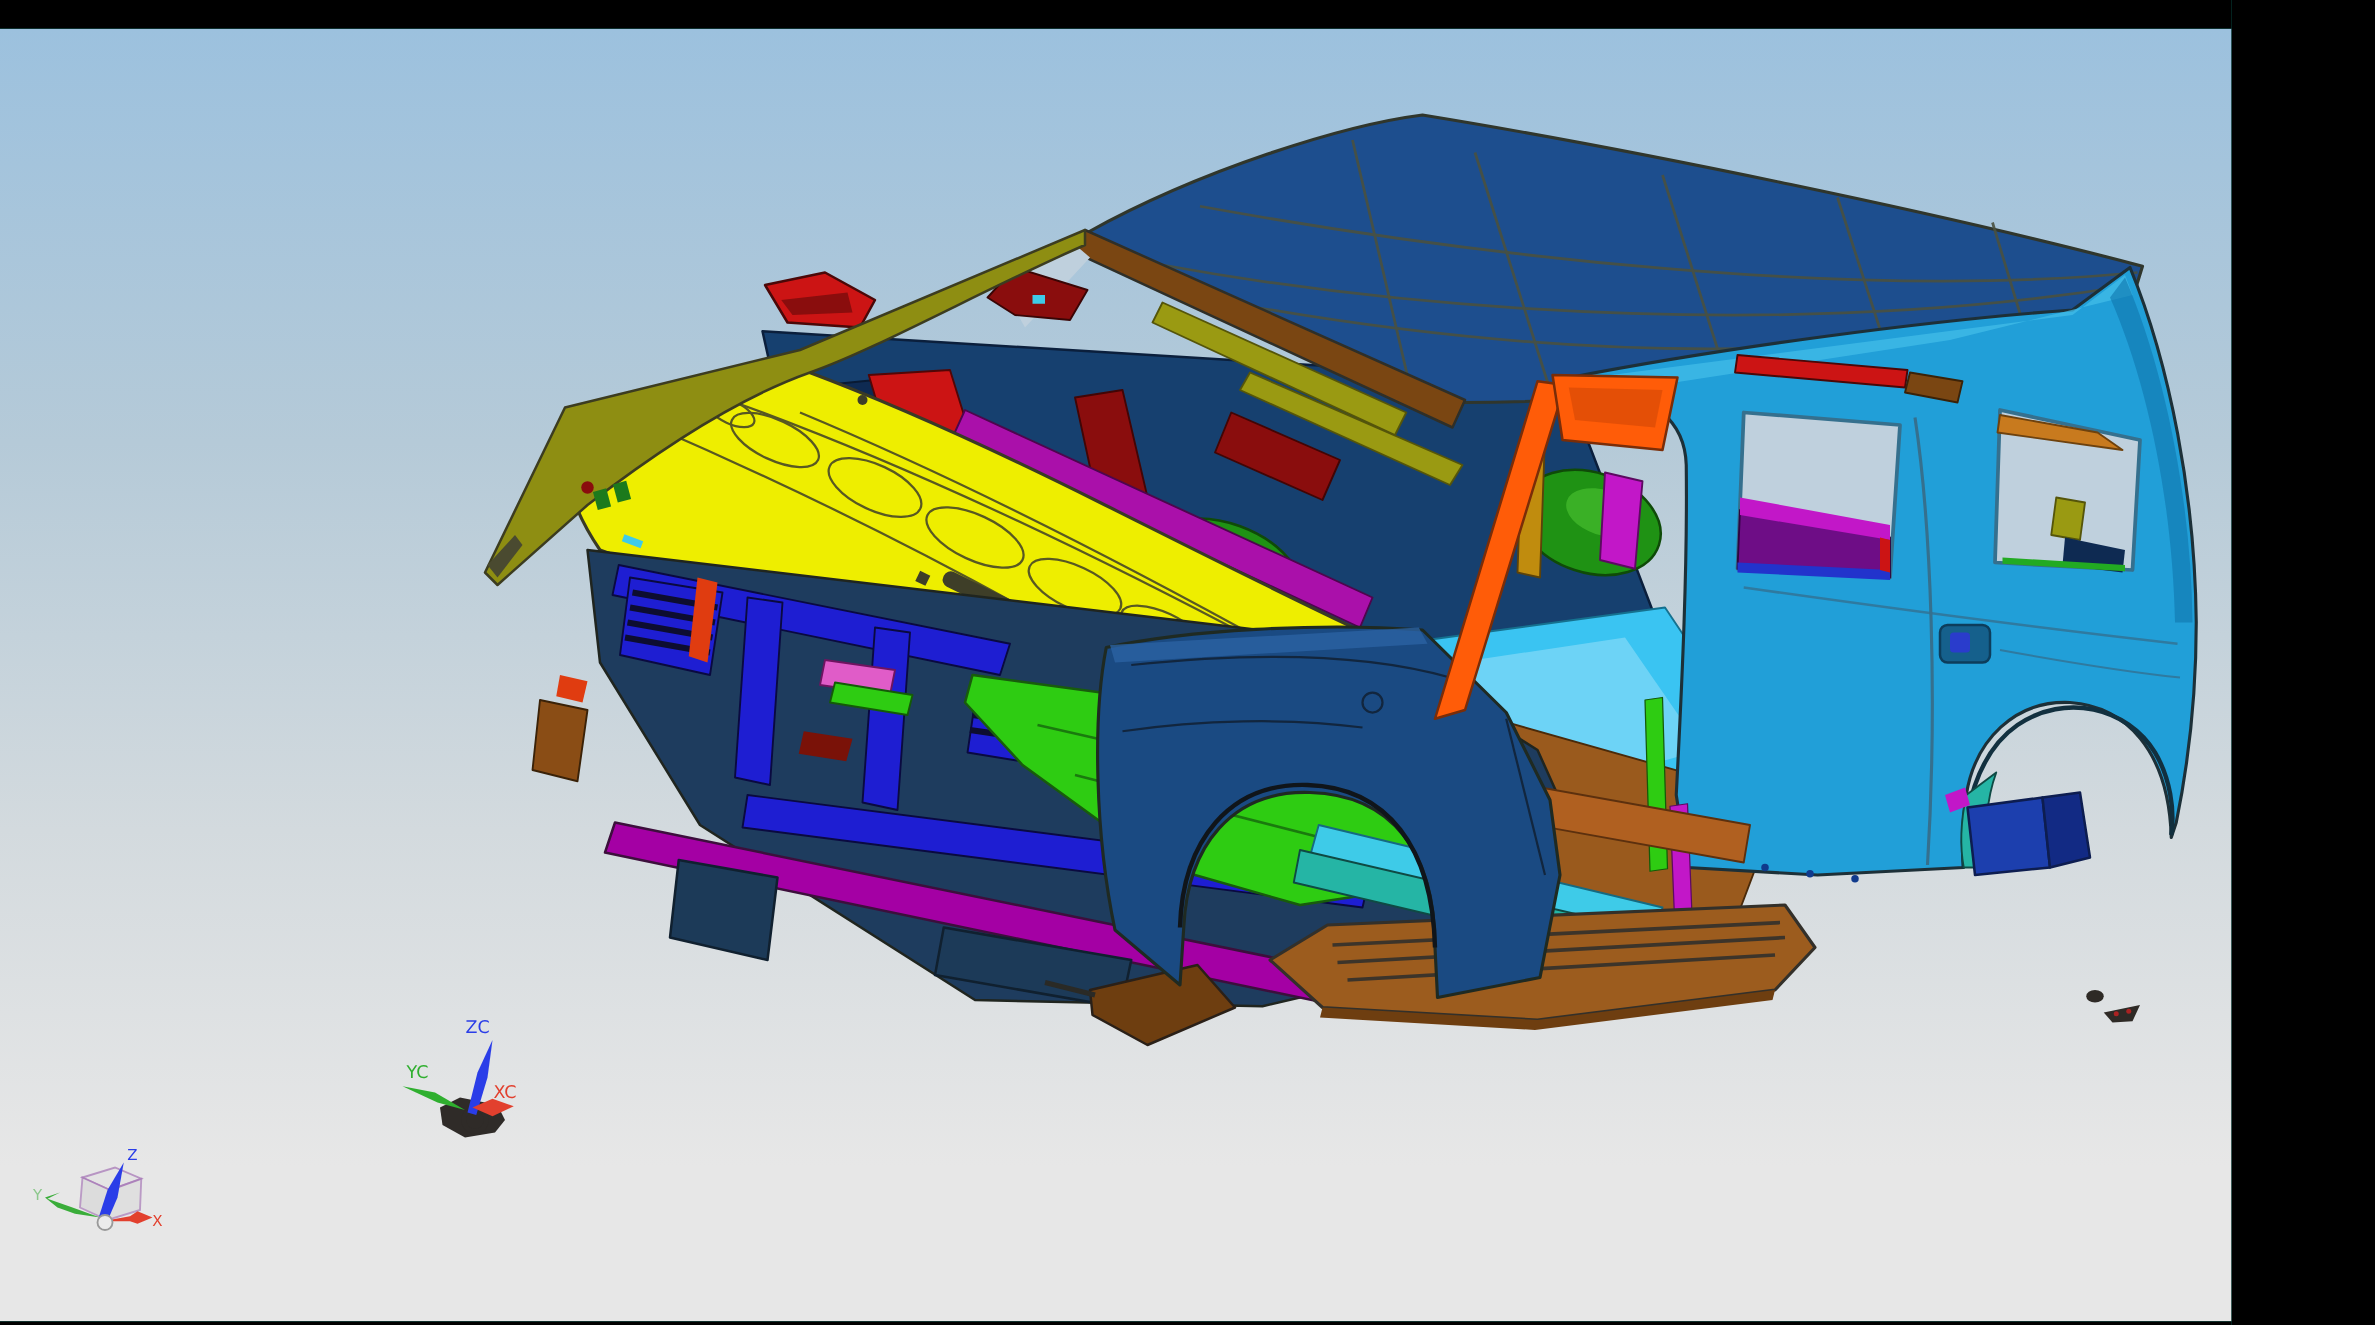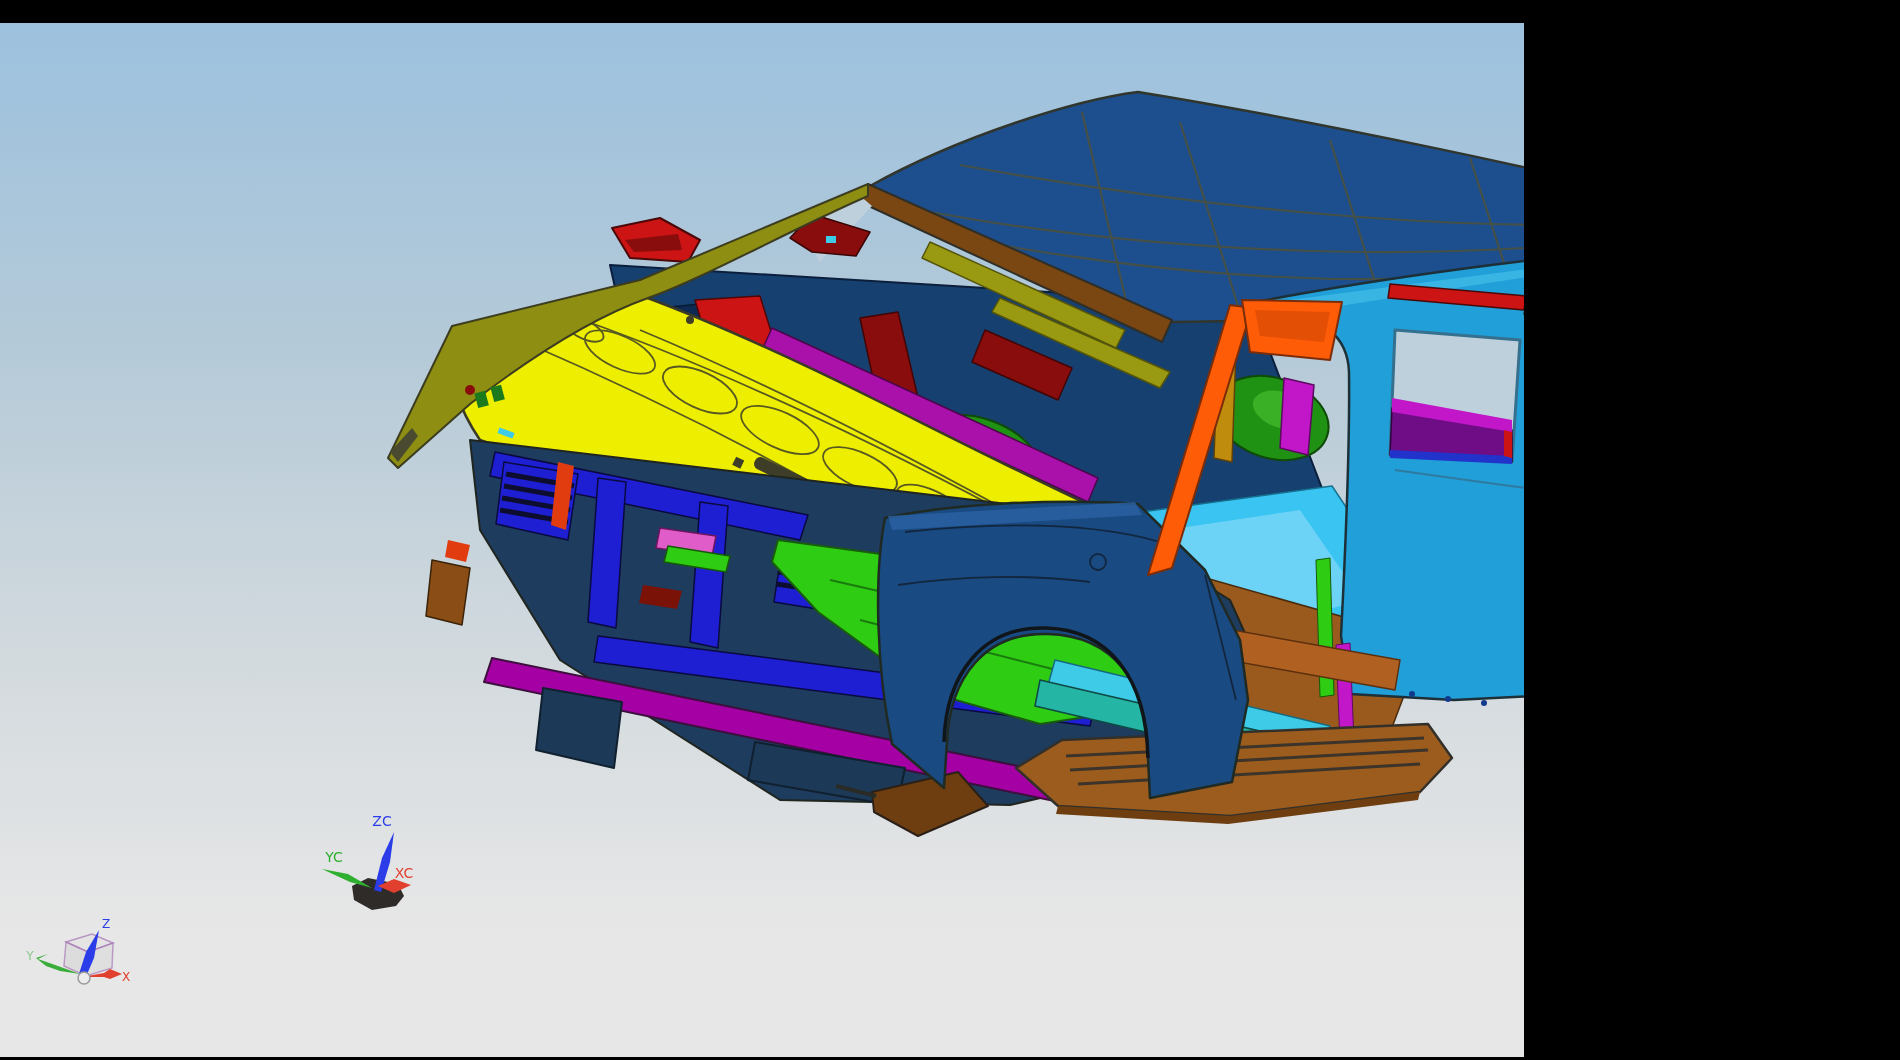--- a/index.html
+++ b/index.html
@@ -1,16 +1,16 @@
 <!DOCTYPE html>
 <html><head>
 <meta charset="utf-8">
 <style>
   html,body{margin:0;padding:0;background:#000;}
-  .stage{position:relative;width:1524px;height:1060px;background:#14b8a6;overflow:hidden;
+  .stage{position:relative;width:1785px;height:1060px;background:#14b8a6;overflow:hidden;
          font-family:"DejaVu Sans",sans-serif;}
   svg{position:absolute;left:0;top:0;display:block;}
   text{font-family:"DejaVu Sans",sans-serif;}
 </style>
 </head>
 <body>
 
 <div class="stage">
 <svg width="1900" height="1060" viewBox="0 0 1900 1060">
   <defs>

